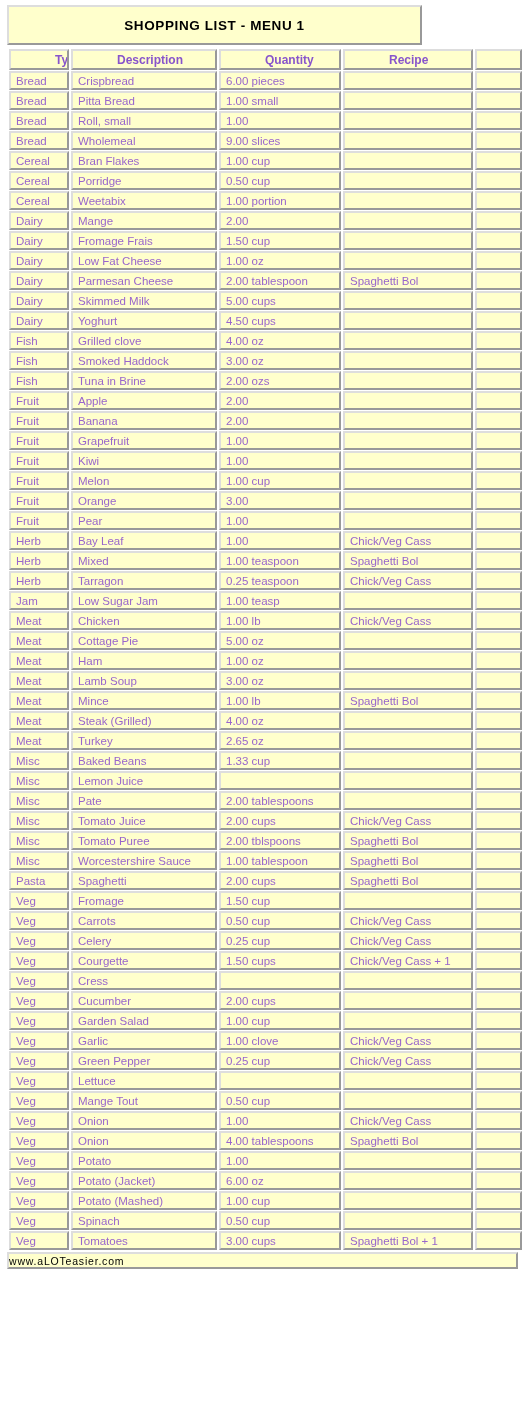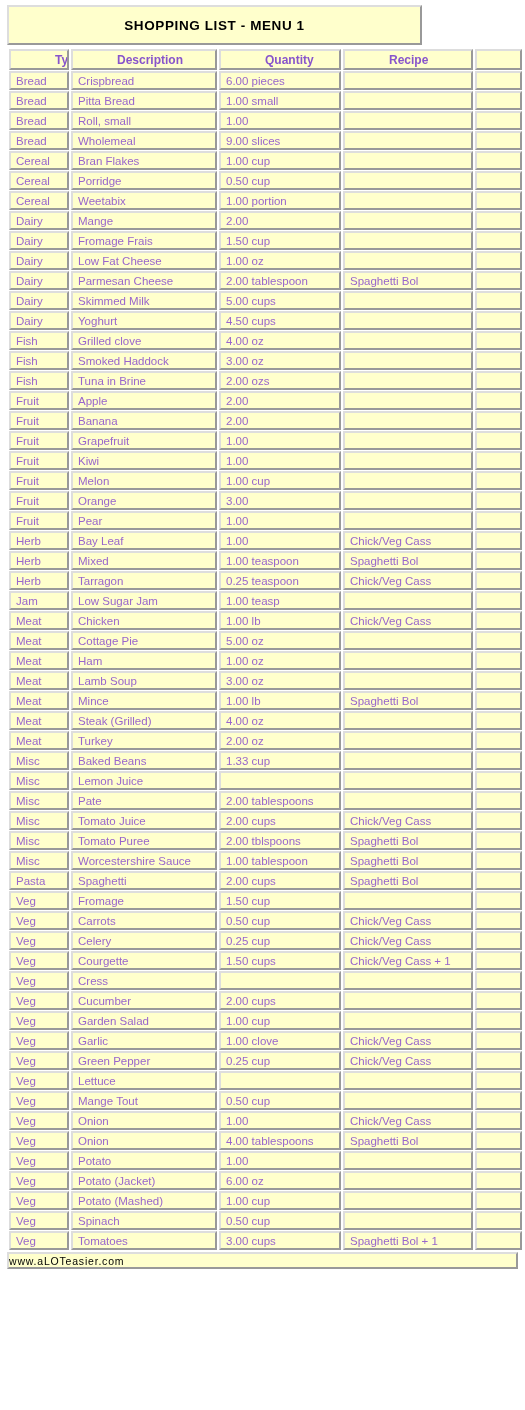--- a/index.html
+++ b/index.html
@@ -333,21 +333,21 @@
         <tr>
           <td>Meat</td>
           <td>Steak (Grilled)</td>
           <td>4.00 oz</td>
           <td></td>
           <td></td>
         </tr>
         <tr>
           <td>Meat</td>
           <td>Turkey</td>
-          <td>2.00 oz</td>
+          <td>2.65 oz</td>
           <td></td>
           <td></td>
         </tr>
         <tr>
           <td>Misc</td>
           <td>Baked Beans</td>
           <td>1.33 cup</td>
           <td></td>
           <td></td>
         </tr>

